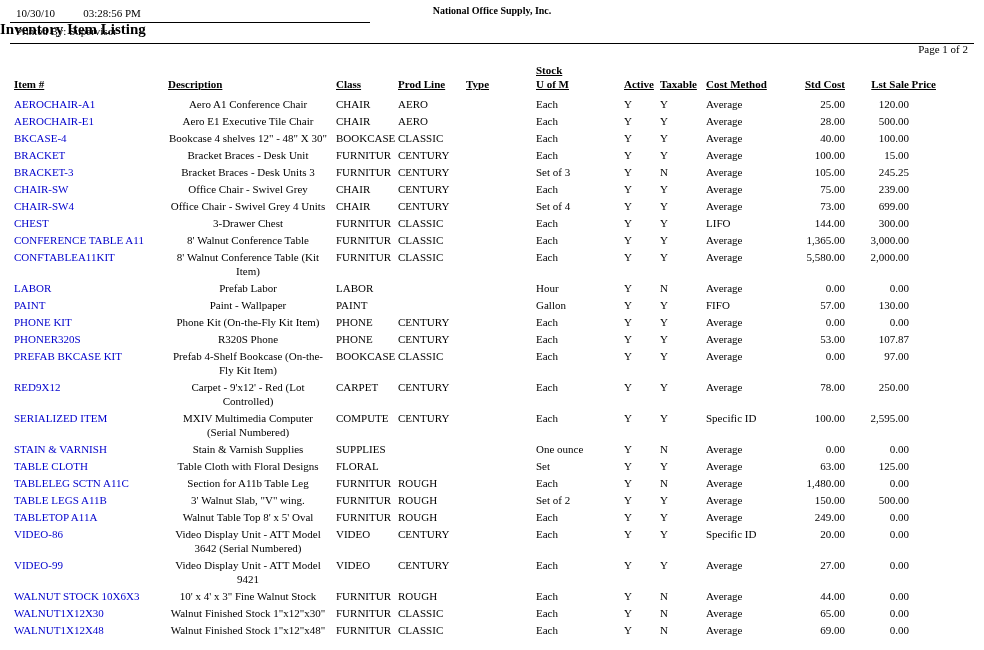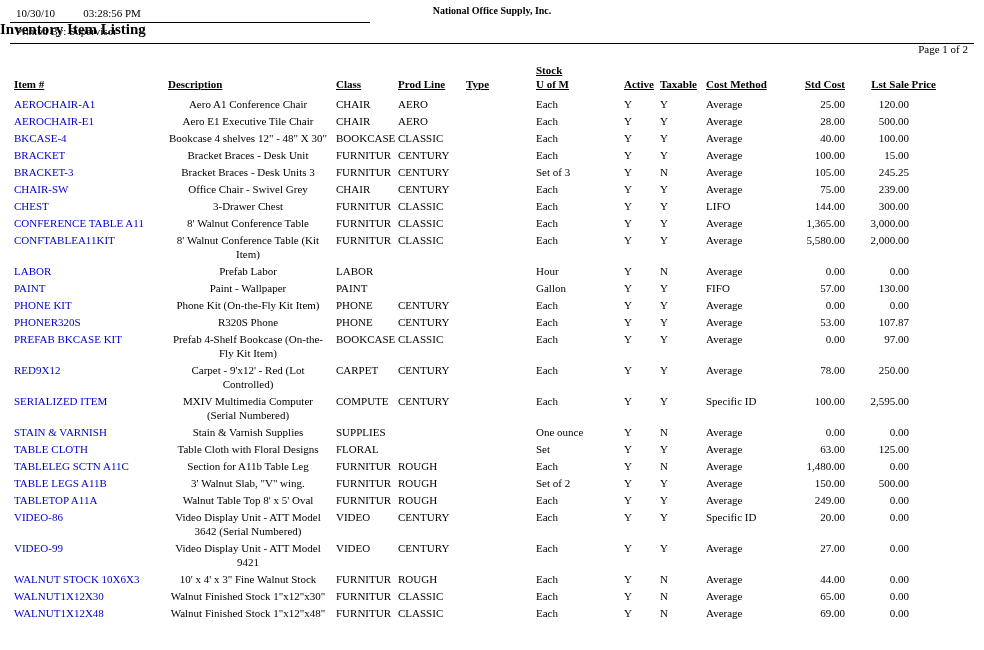--- a/index.html
+++ b/index.html
@@ -177,20 +177,33 @@
           <td class="col-prod_line">CENTURY</td>
           <td class="col-type"></td>
           <td class="col-uofm">Each</td>
           <td class="col-active">Y</td>
           <td class="col-taxable">Y</td>
           <td class="col-cost_method">Average</td>
           <td class="col-std_cost">75.00</td>
           <td class="col-lst_sale_price">239.00</td>
         </tr>
         <tr>
+          <td class="col-item">CHAIR-SW4</td>
+          <td class="col-description">Office Chair - Swivel Grey 4 Units</td>
+          <td class="col-class">CHAIR</td>
+          <td class="col-prod_line">CENTURY</td>
+          <td class="col-type"></td>
+          <td class="col-uofm">Set of 4</td>
+          <td class="col-active">Y</td>
+          <td class="col-taxable">Y</td>
+          <td class="col-cost_method">Average</td>
+          <td class="col-std_cost">73.00</td>
+          <td class="col-lst_sale_price">699.00</td>
+        </tr>
+        <tr>
           <td class="col-item">CHEST</td>
           <td class="col-description">3-Drawer Chest</td>
           <td class="col-class">FURNITUR</td>
           <td class="col-prod_line">CLASSIC</td>
           <td class="col-type"></td>
           <td class="col-uofm">Each</td>
           <td class="col-active">Y</td>
           <td class="col-taxable">Y</td>
           <td class="col-cost_method">LIFO</td>
           <td class="col-std_cost">144.00</td>

